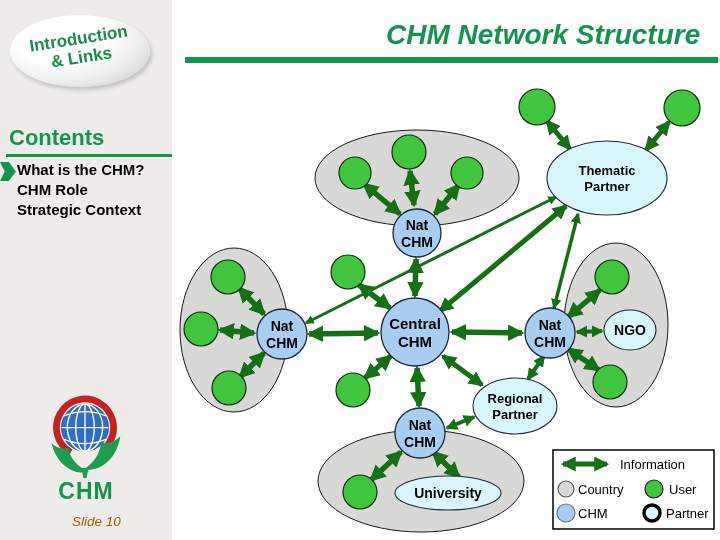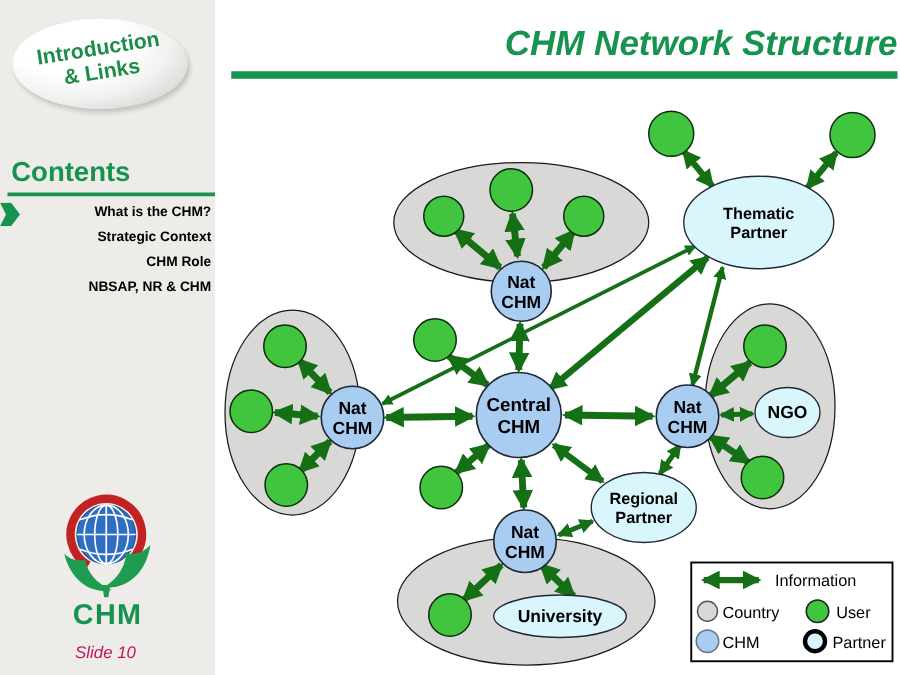--- a/index.html
+++ b/index.html
@@ -8,29 +8,29 @@
   
   .sidebar{position:absolute;left:0;top:0;width:172px;height:540px;background:#eeece9;}
   .nav-oval{position:absolute;left:10px;top:15px;width:140px;height:72px;border-radius:50%;
             background:radial-gradient(ellipse at 35% 28%, #ffffff 35%, #f1f1f0 60%, #d2d2d0 88%, #bdbdbb 100%);
             box-shadow:2px 3px 4px rgba(0,0,0,0.18);cursor:pointer;}
   .nav-oval-text{position:absolute;left:0;top:14px;width:100%;text-align:center;
                  transform:rotate(-9deg);color:#1d8c49;font-weight:bold;font-size:17px;line-height:19px;}
   .contents-heading{position:absolute;left:9px;top:125px;font-size:22px;font-weight:bold;color:#179350;}
   .contents-rule{position:absolute;left:6px;top:154px;width:166px;height:3px;background:#179350;}
   .toc{position:absolute;left:17px;top:160px;width:152px;}
-  .toc-item{font-size:11px;font-weight:bold;color:#000;line-height:20px;white-space:nowrap;text-align:right;}
+  .toc-item{font-size:15px;font-weight:bold;color:#000;line-height:20px;white-space:nowrap;}
   .active-arrow{position:absolute;left:0;top:162px;width:16px;height:19px;background:#179350;
                 clip-path:polygon(0 0,55% 0,100% 50%,55% 100%,0 100%,30% 50%);}
   .logo{position:absolute;left:42px;top:394px;width:86px;height:84px;}
   .logo-text{position:absolute;left:0;top:478px;width:172px;text-align:center;
              color:#179350;font-weight:bold;font-size:23px;letter-spacing:1px;}
-  .slide-number{position:absolute;left:60px;top:514px;font-size:13.5px;font-style:italic;color:#be185d;text-align:center;}
+  .slide-number{position:absolute;left:72px;top:514px;font-size:13.5px;font-style:italic;color:#a16207;text-align:center;}
   
-  .page-title{position:absolute;left:386px;top:19px;width:332px;text-align:right;
+  .page-title{position:absolute;left:386px;top:19px;width:332px;text-align:left;
               font-size:28px;font-weight:bold;font-style:italic;color:#179350;white-space:nowrap;}
   .title-underline{position:absolute;left:185px;top:57px;width:533px;height:6px;background:#179350;}
   
   .diagram{position:absolute;left:0;top:0;width:720px;height:540px;}
   text{font-family:"Liberation Sans",sans-serif;}
 </style>
 </head>
 <body>
 
 <div class="stage">
@@ -132,23 +132,22 @@
       <div class="nav-oval-text">
         <span>Introduction</span><br>
         <span>&amp; Links</span>
       </div>
     </div>
     <div class="contents-heading">Contents</div>
     <div class="contents-rule"></div>
     <div class="active-arrow"></div>
     <div class="toc">
         <div class="toc-item">What is the CHM?</div>
+        <div class="toc-item">CHM Role</div>
         <div class="toc-item">Strategic Context</div>
-        <div class="toc-item">CHM Role</div>
-        <div class="toc-item">NBSAP, NR &amp; CHM</div>
       </div>
 
     <svg class="logo" viewBox="0 0 100 100">
       <circle cx="50" cy="40" r="34" fill="none" stroke="#c32222" stroke-width="8" stroke-dasharray="165 49" transform="rotate(120 50 40)"></circle>
       <circle cx="50" cy="40" r="28" fill="#2f6fc2" stroke="#1c4a8c" stroke-width="1"></circle>
       <g stroke="#ffffff" stroke-width="1.6" fill="none">
         <ellipse cx="50" cy="40" rx="11" ry="28"></ellipse>
         <ellipse cx="50" cy="40" rx="21" ry="28"></ellipse>
         <line x1="50" y1="12" x2="50" y2="68"></line>
         <line x1="22" y1="40" x2="78" y2="40"></line>

